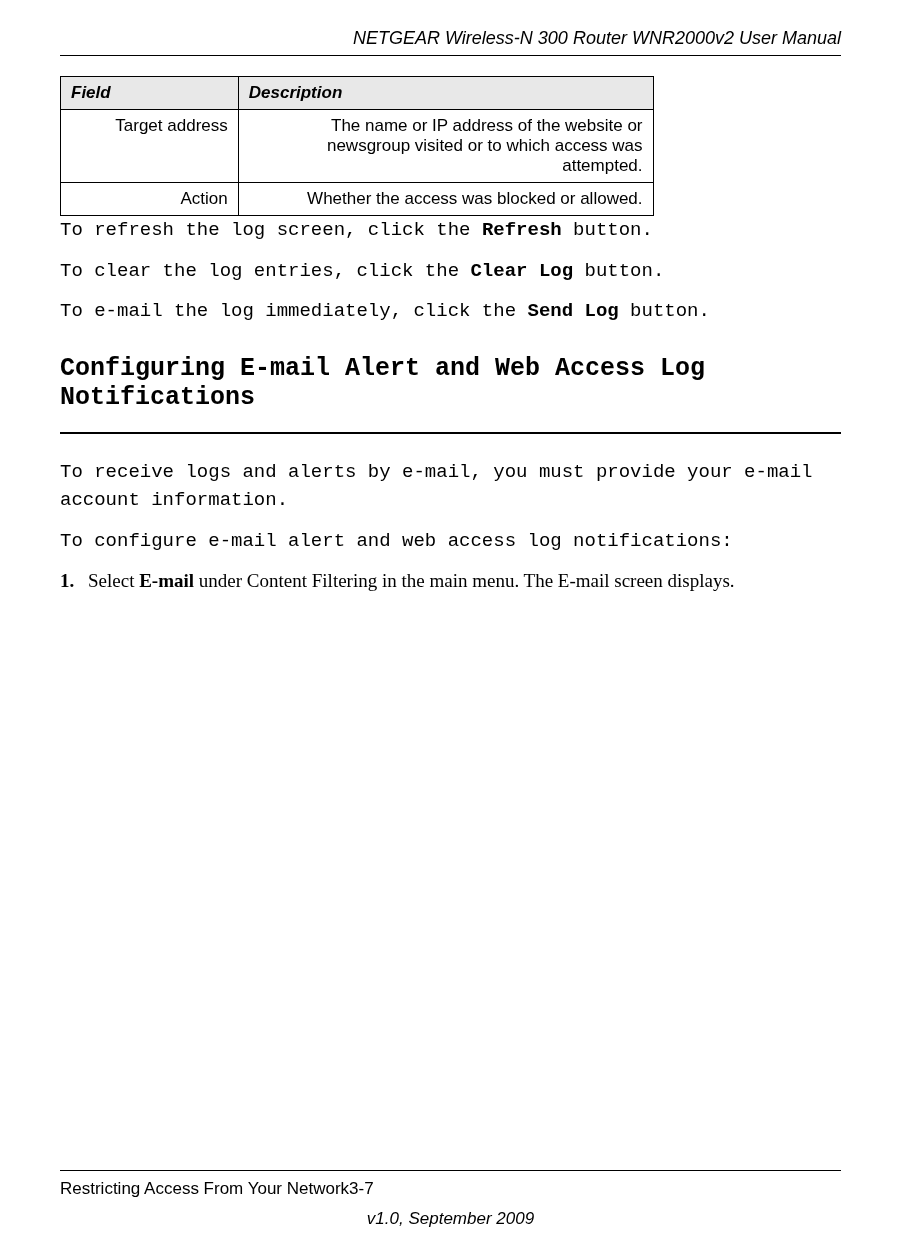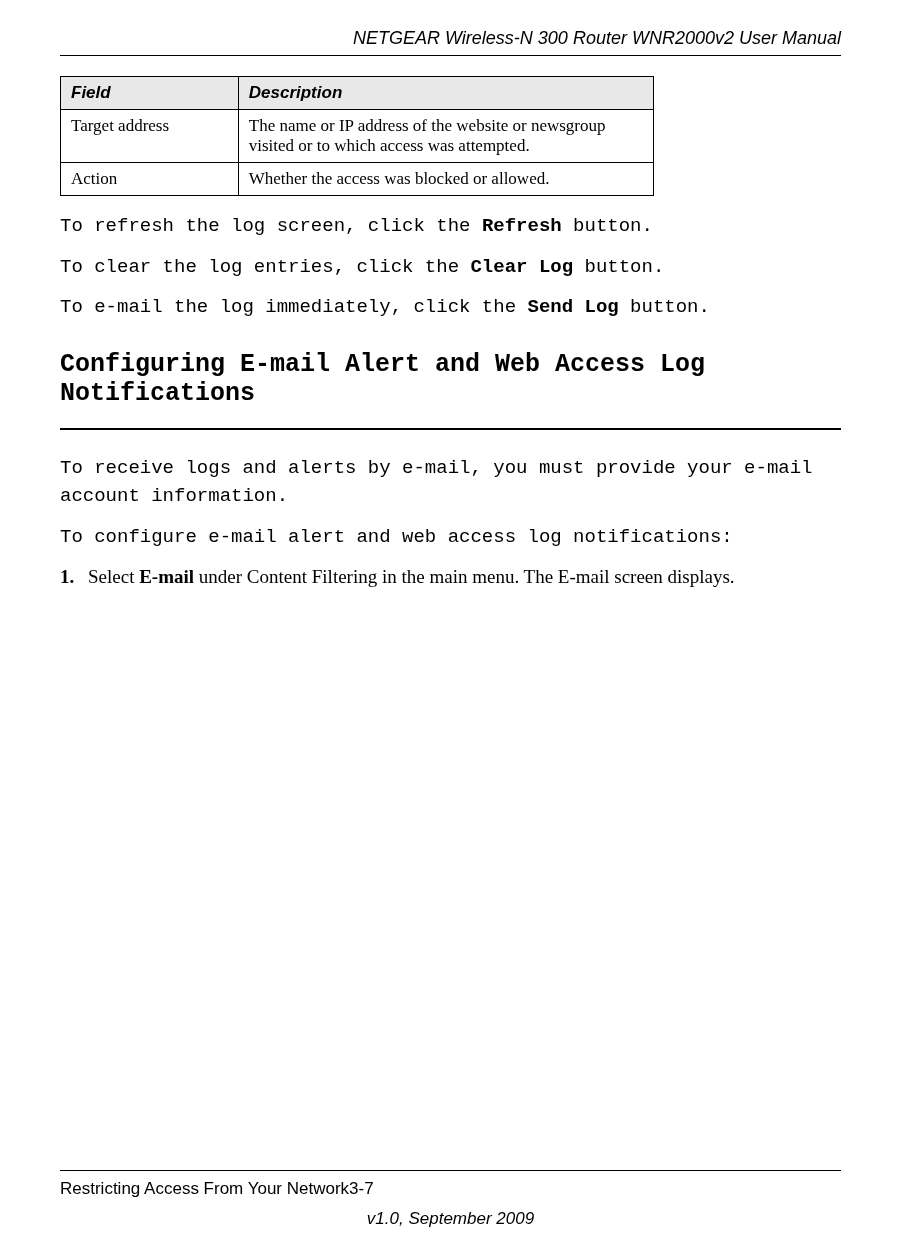--- a/index.html
+++ b/index.html
@@ -33,38 +33,39 @@
     }
     .table-caption {
       font-weight: bold;
       font-size: 18px;
       margin-bottom: 12px;
       font-family: Arial, Helvetica, sans-serif;
     }
     table.log-table {
       border-collapse: collapse;
       width: 76%;
-      margin-bottom: 16px;
+      margin-bottom: 0;
     }
     table.log-table th,
     table.log-table td {
       border: 1px solid #000;
       padding: 6px 10px;
       text-align: left;
       vertical-align: top;
       font-size: 17px;
     }
     table.log-table th {
       background-color: #e8e8e8;
       font-weight: bold;
       font-style: italic;
       font-family: Arial, Helvetica, sans-serif;
     }
     table.log-table td {
-      font-family: Liberation Serif, serif;
+      font-family: Liberation Sans, sans-serif;
+      text-align: right;
     }
     table.log-table th.col-field,
     table.log-table td.col-field {
       width: 30%;
     }
     .body-text {
       font-family: Liberation Mono, monospace;
       font-size: 19px;
       line-height: 1.5;
       margin-bottom: 12px;

